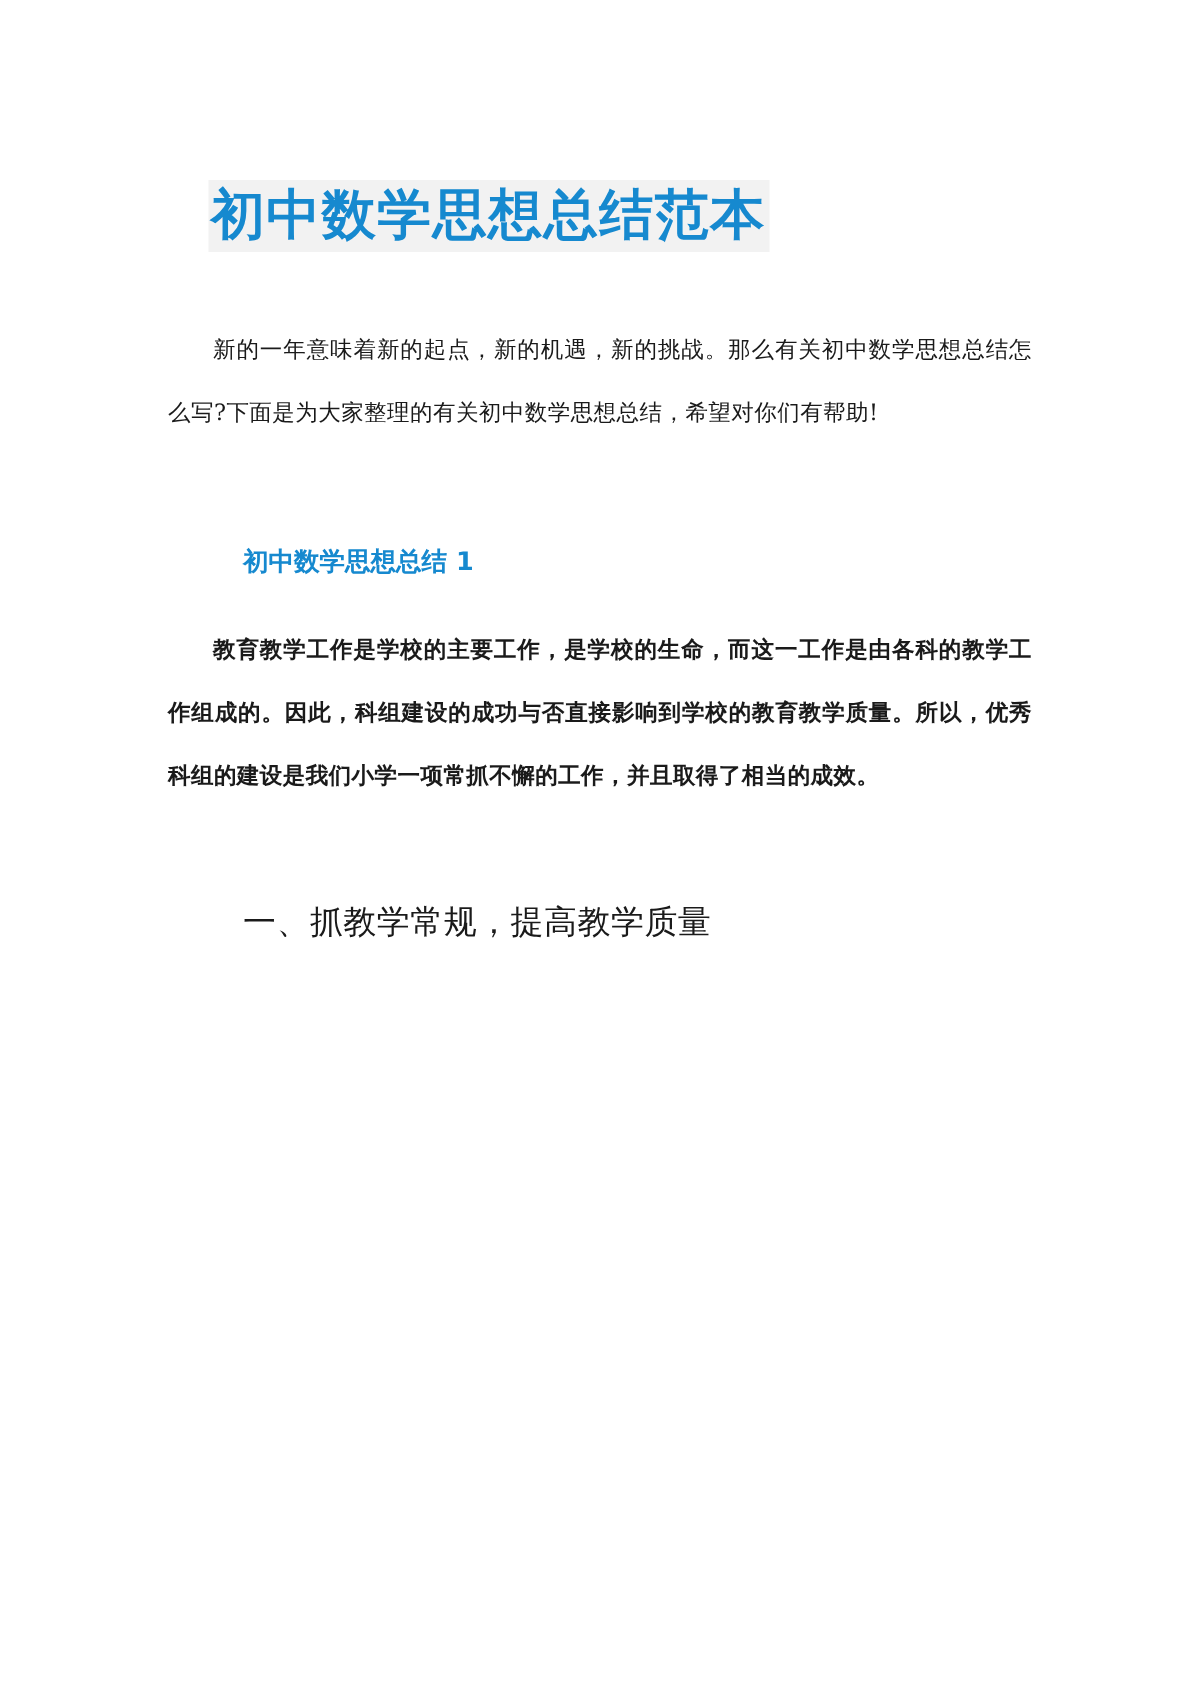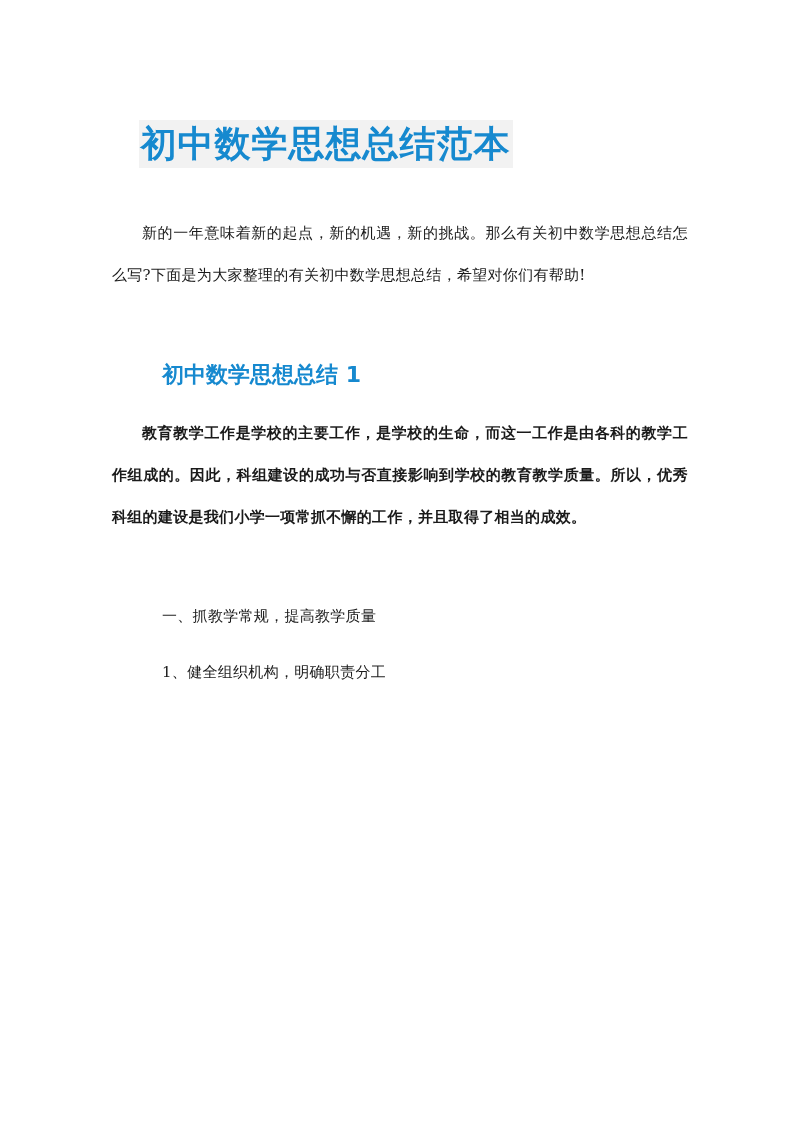--- a/index.html
+++ b/index.html
@@ -53,28 +53,28 @@
       text-indent: 2em;
     }
     .p1 { top: 212px; }
     .subheading {
       position: absolute;
       left: 162px;
       top: 355px;
       color: #1689cf;
       font-family: "DejaVu Sans", "Liberation Sans", sans-serif;
       font-weight: bold;
-      font-size: 22px;
+      font-size: 17px;
       line-height: 40px;
     }
     .p2 { top: 412px; }
     .h-line {
       position: absolute;
       left: 162px;
-      font-size: 15px;
+      font-size: 22px;
       line-height: 42px;
       letter-spacing: 0.3px;
     }
     .h1 { top: 595px; }
     .h2 { top: 651px; }
     .p3 { top: 707px; }
   </style>
 </head>
 <body>
 
@@ -85,16 +85,15 @@
   </div>
 
   <p class="body-text indent p1" style="margin:0;">新的一年意味着新的起点，新的机遇，新的挑战。那么有关初中数学思想总结怎么写?下面是为大家整理的有关初中数学思想总结，希望对你们有帮助!</p>
 
   <div class="subheading">初中数学思想总结 1</div>
 
   <p class="body-text indent p2" style="margin:0;font-weight:bold;">教育教学工作是学校的主要工作，是学校的生命，而这一工作是由各科的教学工作组成的。因此，科组建设的成功与否直接影响到学校的教育教学质量。所以，优秀科组的建设是我们小学一项常抓不懈的工作，并且取得了相当的成效。</p>
 
   <div class="h-line h1">一、抓教学常规，提高教学质量</div>
 
-  <div class="h-line h2">1、健全组织机构，明确职责分工</div>
 
 
 </div>
 
 </body></html>

